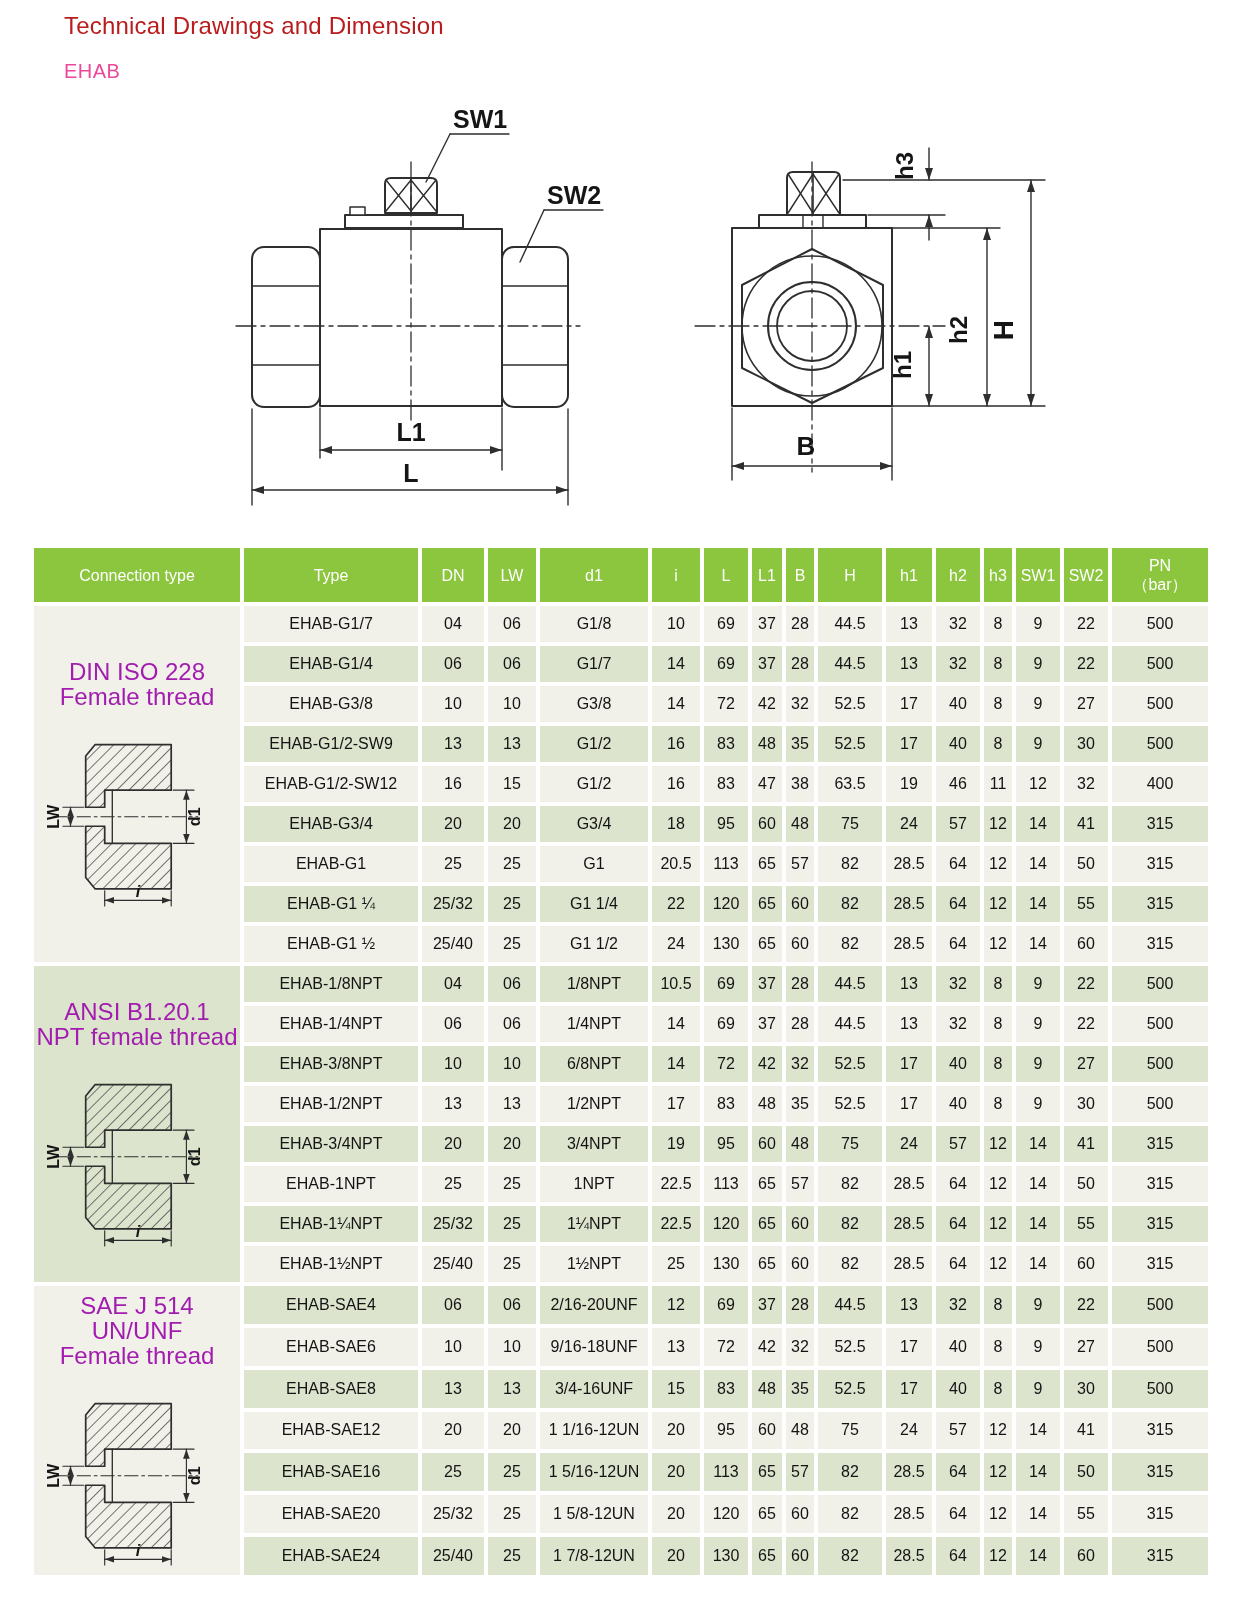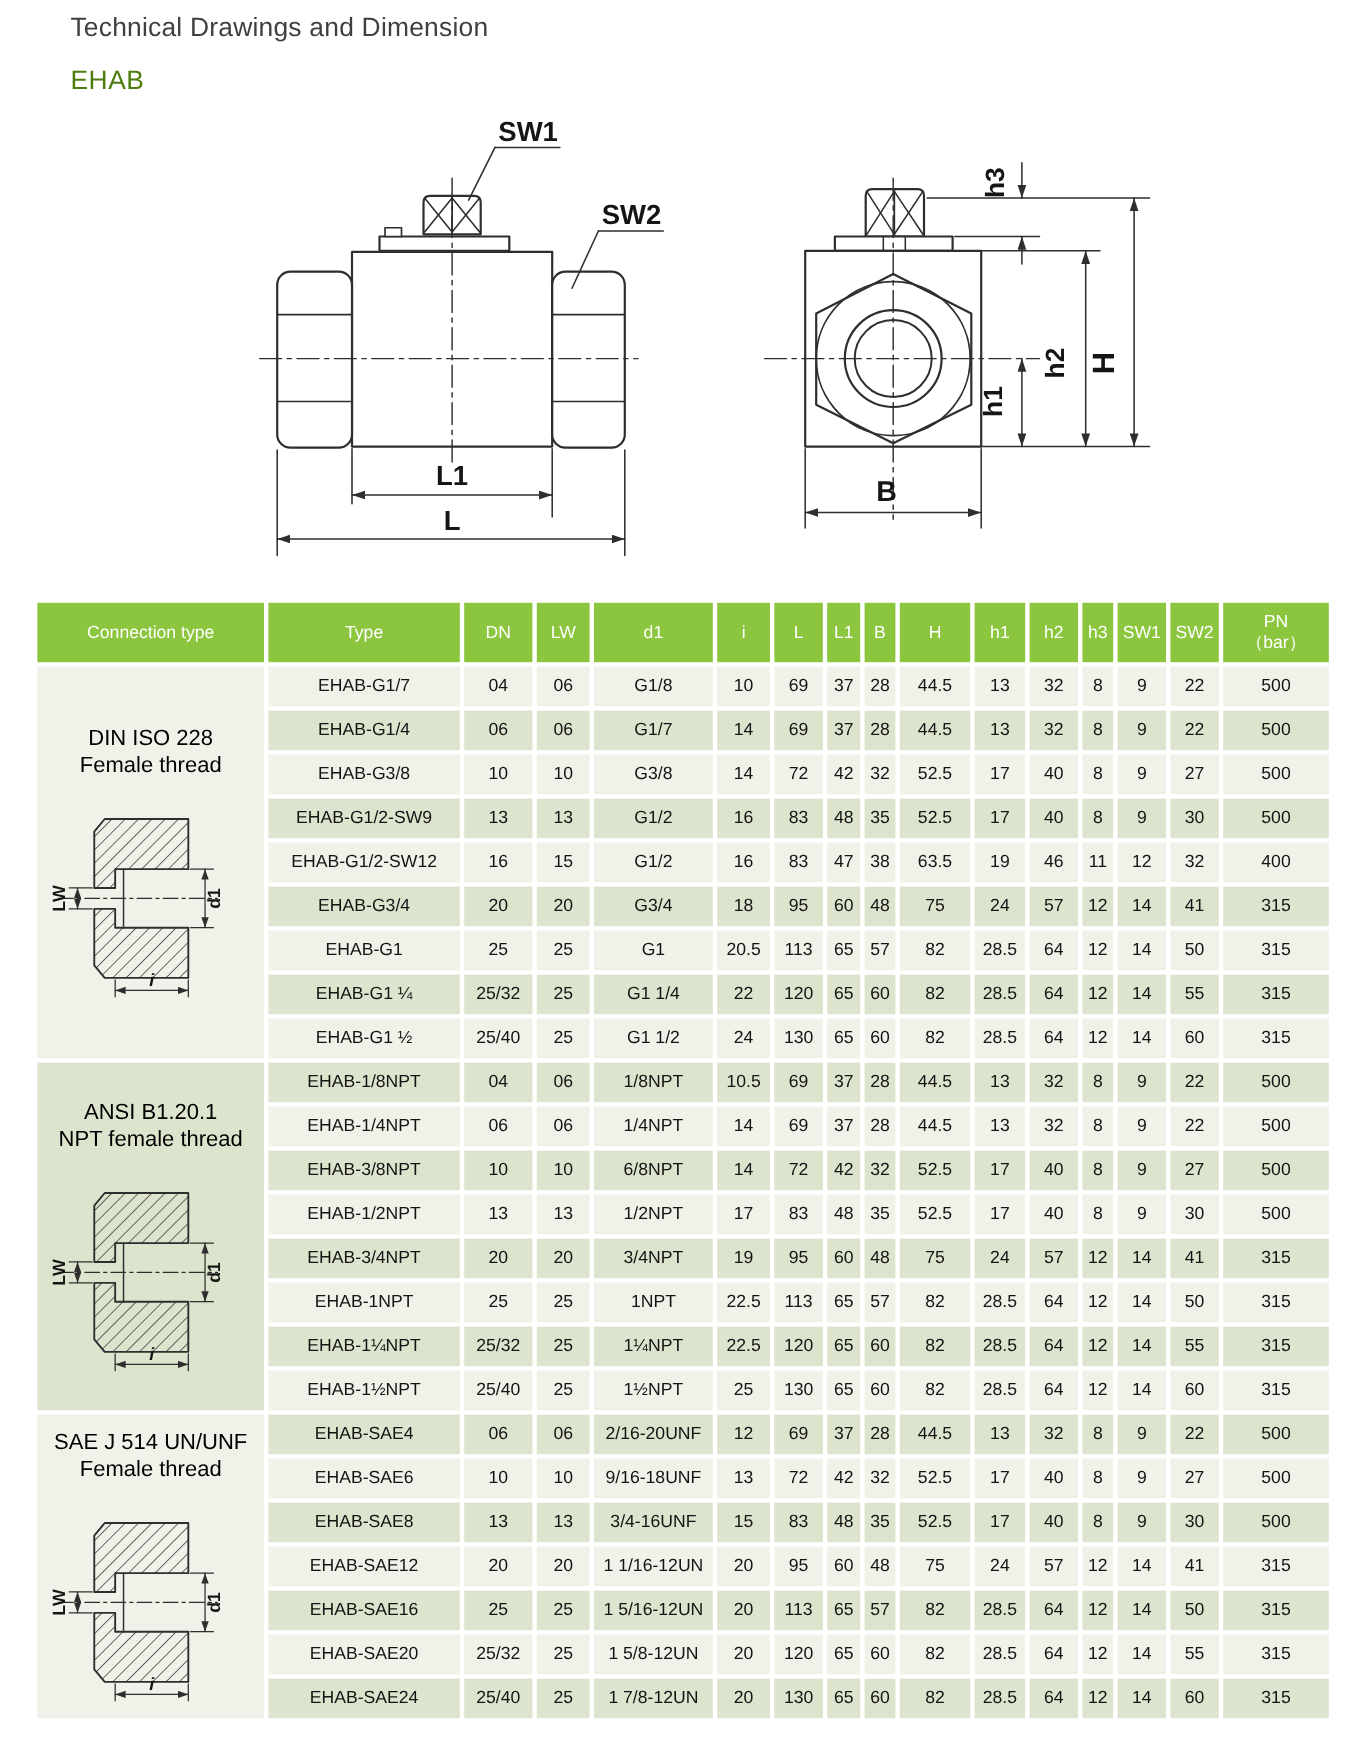--- a/index.html
+++ b/index.html
@@ -9,24 +9,24 @@
     --line:#2e2e2e;
     --label:#151515;
   }
   html,body{margin:0;padding:0;}
   body{
     width:1242px;height:1600px;position:relative;background:#ffffff;
     font-family:"Liberation Sans", sans-serif;
     -webkit-font-smoothing:antialiased;
   }
   .page-title{
-    position:absolute;left:64px;top:12px;font-size:24px;color:#404040;letter-spacing:.2px;
+    position:absolute;left:64px;top:12px;font-size:24px;color:#b91c1c;letter-spacing:.2px;
   }
   .page-subtitle{
-    position:absolute;left:64px;top:60px;font-size:24px;color:#4d7c0f;letter-spacing:.5px;
+    position:absolute;left:64px;top:60px;font-size:20px;color:#ec4899;letter-spacing:.5px;
   }
   svg.main-drawing{position:absolute;left:0;top:0;}
 
   table.dim-table{
     position:absolute;left:30px;top:544px;width:1182px;
     border-collapse:separate;border-spacing:4px;table-layout:fixed;
   }
   table.dim-table th{
     background:var(--green);color:#ffffff;font-weight:400;font-size:16px;
     height:54px;text-align:center;vertical-align:middle;padding:0;line-height:19px;
@@ -34,21 +34,21 @@
   table.dim-table td{
     height:36px;padding:0;text-align:center;vertical-align:middle;
     font-size:16px;color:#141414;
   }
   td.type{text-align:left;padding-left:9px;}
   tr.a td.data{background:var(--row-light);}
   tr.b td.data{background:var(--row-green);}
   td.section-cell{vertical-align:top;text-align:center;}
   td.section-cell.sec-light{background:var(--row-light);}
   td.section-cell.sec-green{background:var(--row-green);}
-  .section-title{font-size:20px;color:#000000;line-height:25px;}
+  .section-title{font-size:24px;color:#a21caf;line-height:25px;}
   .section-title.first{padding-top:7px;}
   .port-wrap{margin-top:22px;}
   .dim-label{font-weight:600;fill:var(--label);}
 </style>
 </head>
 <body>
 
 <div class="page-title">Technical Drawings and Dimension</div>
 <div class="page-subtitle">EHAB</div>
 

